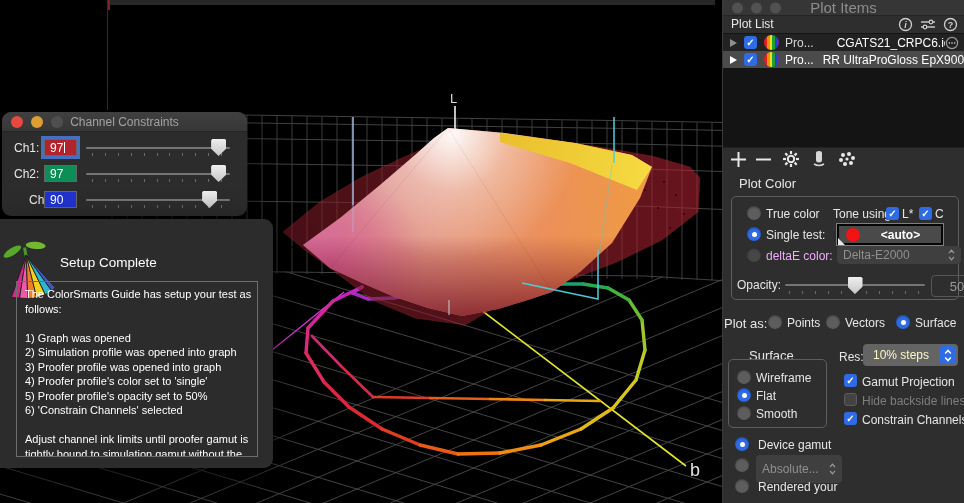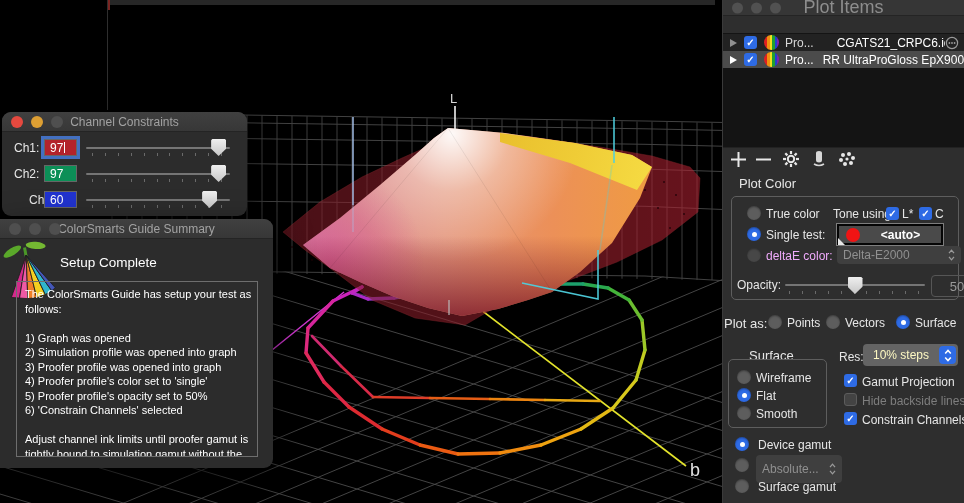--- a/index.html
+++ b/index.html
@@ -10,21 +10,21 @@
   .win{position:absolute;background:#2c2c2c;border-radius:9px;
        box-shadow:0 14px 36px rgba(0,0,0,.7);color:#e8e8e8;font-size:12px;}
   .titlebar{height:19px;background:linear-gradient(#404040,#373737);
        border-radius:9px 9px 0 0;position:relative;display:flex;align-items:center;
        justify-content:center;color:#a2a2a2;font-size:12px;border-bottom:1px solid #242424;}
   .tl{position:absolute;left:9px;top:50%;transform:translateY(-50%);display:flex;gap:8px;}
   .tl span{width:12px;height:12px;border-radius:50%;display:block;}
   
   .panel{position:absolute;left:722px;top:0;width:242px;height:503px;background:#2e2e2e;
        border-left:1px solid #3a3a3a;color:#e6e6e6;font-size:12px;box-sizing:border-box;}
-  .panel .titlebar{border-radius:0;background:#363636;height:15px;color:#8d8d8d;font-size:18px;}
+  .panel .titlebar{border-radius:0;background:#363636;height:15px;color:#8d8d8d;font-size:15px;}
   .panel .tl span{width:11px;height:11px;background:#515151;}
   .hdr{position:absolute;left:0;top:15px;width:100%;height:18px;display:flex;align-items:center;}
   .listbox{position:absolute;left:0;top:33px;width:100%;height:114px;background:#141414;
        border-bottom:1px solid #222;}
   .lrow{position:absolute;left:0;width:100%;height:17px;display:flex;align-items:center;}
   .tri{width:0;height:0;border-style:solid;border-width:4.5px 0 4.5px 7px;
        border-color:transparent transparent transparent #8f8f8f;}
   .tri.sel{border-left-color:#fff;}
   .cb{width:13px;height:13px;border-radius:3px;background:#2e6be5;color:#fff;font-size:10px;
        font-weight:bold;display:flex;align-items:center;justify-content:center;line-height:1;}
@@ -302,20 +302,39 @@
 <div class="panel">
   <div class="titlebar">
     <span class="tl">
         <span></span>
         <span></span>
         <span></span>
       </span>
     <span>Plot Items</span>
   </div>
 
+  <div class="hdr">
+    <span style="margin-left:8px;color:#e8e8e8">Plot List</span>
+    <span style="margin-left:auto;display:flex;gap:7px;margin-right:6px;align-items:center;">
+      <svg width="15" height="15" viewBox="0 0 15 15">
+        <circle cx="7.5" cy="7.5" r="6" fill="none" stroke="#cfcfcf" stroke-width="1.3"></circle>
+        <text x="7.5" y="11" font-size="9" font-weight="bold" fill="#cfcfcf" text-anchor="middle" font-style="italic">i</text>
+      </svg>
+      <svg width="16" height="15" viewBox="0 0 16 15">
+        <line x1="1" y1="5" x2="15" y2="5" stroke="#cfcfcf" stroke-width="1.4"></line>
+        <line x1="1" y1="10" x2="15" y2="10" stroke="#cfcfcf" stroke-width="1.4"></line>
+        <circle cx="11" cy="5" r="1.8" fill="#2e2e2e" stroke="#cfcfcf" stroke-width="1.2"></circle>
+        <circle cx="5" cy="10" r="1.8" fill="#2e2e2e" stroke="#cfcfcf" stroke-width="1.2"></circle>
+      </svg>
+      <svg width="15" height="15" viewBox="0 0 15 15">
+        <circle cx="7.5" cy="7.5" r="6" fill="none" stroke="#cfcfcf" stroke-width="1.3"></circle>
+        <text x="7.5" y="11" font-size="9" font-weight="bold" fill="#cfcfcf" text-anchor="middle">?</text>
+      </svg>
+    </span>
+  </div>
 
   <div class="listbox">
     <div class="lrow" style="top:1px;background:#222">
       <span class="tri" style="margin-left:7px"></span>
       <span class="cb" style="margin-left:7px">✓</span>
       <span class="rainbow" style="margin-left:7px"></span>
       <span style="margin-left:6px;color:#d8d8d8">Pro...</span>
       <span style="margin-left:23px;color:#fff;white-space:nowrap;overflow:hidden;flex:1">CGATS21_CRPC6.icc</span>
       <svg width="14" height="14" viewBox="0 0 14 14" style="margin-right:5px;flex:none">
         <circle cx="7" cy="7" r="5.6" fill="none" stroke="#9a9a9a" stroke-width="1.2"></circle>
@@ -443,21 +462,21 @@
   <span class="radio sel abs" style="left:12px;top:437px"></span>
   <div class="lbl" style="left:35px;top:438px">Device gamut</div>
   <span class="radio abs" style="left:12px;top:458px"></span>
   <div class="dd" style="left:33px;top:455px;width:86px;height:28px">
     <span>Absolute...</span>
     <svg class="chev" width="7" height="12" viewBox="0 0 7 12">
       <path d="M1,4.2 L3.5,1.2 L6,4.2 M1,7.8 L3.5,10.8 L6,7.8" fill="none" stroke="#9a9a9a" stroke-width="1.3"></path>
     </svg>
   </div>
   <span class="radio abs" style="left:12px;top:479px"></span>
-  <div class="lbl" style="left:35px;top:480px">Surface gamut</div>
+  <div class="lbl" style="left:35px;top:480px">Rendered your</div>
 </div>
 
 <div class="win" style="left:2px;top:112px;width:245px;height:104px">
   <div class="titlebar">
     <span class="tl">
       <span style="background:#e5493f"></span>
       <span style="background:#dd9f33"></span>
       <span style="background:#4f4f4f"></span>
     </span>
     <span>Channel Constraints</span>
@@ -479,38 +498,30 @@
     <span>97</span>
   </div>
   <div class="track" style="left:84px;top:61px;width:144px"></div>
   <div class="ticks" style="left:90px;top:67px;width:134px"></div>
   <div class="thumbzone" style="left:91.5px;top:53px;width:129px">
     <span class="thumb" style="left: 97%;"></span>
   </div>
 
   <div class="lbl" style="left:27px;top:81px">Ch3:</div>
   <div class="cc-input" style="left:42px;top:79px;background:#2133cf">
-    <span>60</span>
+    <span>90</span>
   </div>
   <div class="track" style="left:84px;top:87px;width:144px"></div>
   <div class="ticks" style="left:90px;top:93px;width:134px"></div>
   <div class="thumbzone" style="left:91.5px;top:79px;width:129px">
     <span class="thumb" style="left: 90%;"></span>
   </div>
 </div>
 
 <div class="win" style="left:0;top:219px;width:273px;height:249px;border-top-left-radius:0;border-bottom-left-radius:0">
-  <div class="titlebar" style="border-top-left-radius:0">
-    <span class="tl">
-      <span style="background:#4f4f4f"></span>
-      <span style="background:#4f4f4f"></span>
-      <span style="background:#4f4f4f"></span>
-    </span>
-    <span>ColorSmarts Guide Summary</span>
-  </div>
   <svg class="abs" style="left:3px;top:21px;transform:rotate(-10deg)" width="52" height="62" viewBox="0 0 52 62">
     <ellipse cx="13" cy="9" rx="10" ry="3.6" fill="#5aa82a" transform="rotate(-22 13 9)"></ellipse>
     <ellipse cx="37" cy="7" rx="10" ry="3.6" fill="#74b832" transform="rotate(14 37 7)"></ellipse>
     <rect x="24.2" y="7" width="3" height="9" fill="#4a9828"></rect>
     <path d="M26,15 L4,54 L12,56 Z" fill="#d42a8c" stroke="#1e1e1e" stroke-width=".8"></path>
     <path d="M26,15 L12,56 L20,58 Z" fill="#ee5aa4" stroke="#1e1e1e" stroke-width=".8"></path>
     <path d="M26,15 L20,58 L29,58.5 Z" fill="#f08028" stroke="#1e1e1e" stroke-width=".8"></path>
     <path d="M26,15 L29,58.5 L38,57 Z" fill="#f3cf20" stroke="#1e1e1e" stroke-width=".8"></path>
     <path d="M26,15 L38,57 L45,54.5 Z" fill="#30b6cc" stroke="#1e1e1e" stroke-width=".8"></path>
     <path d="M26,15 L45,54.5 L49,52 Z" fill="#4456b8" stroke="#1e1e1e" stroke-width=".8"></path>

